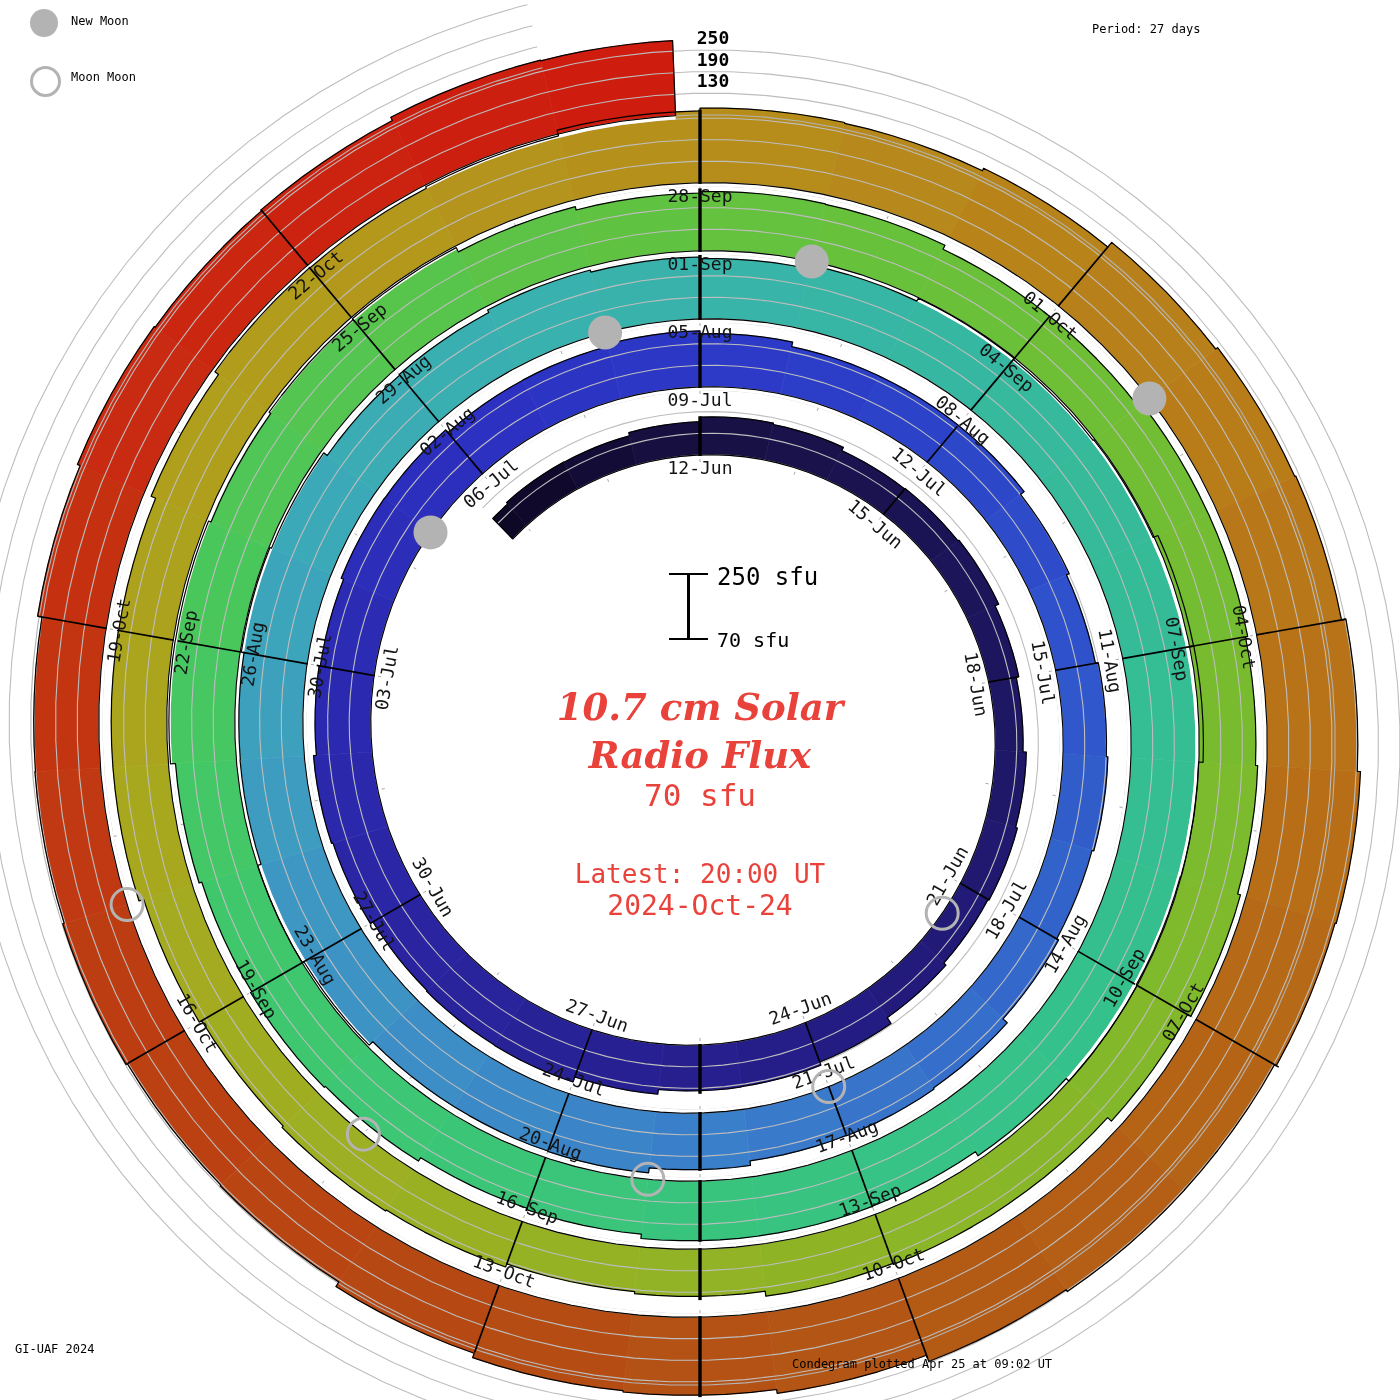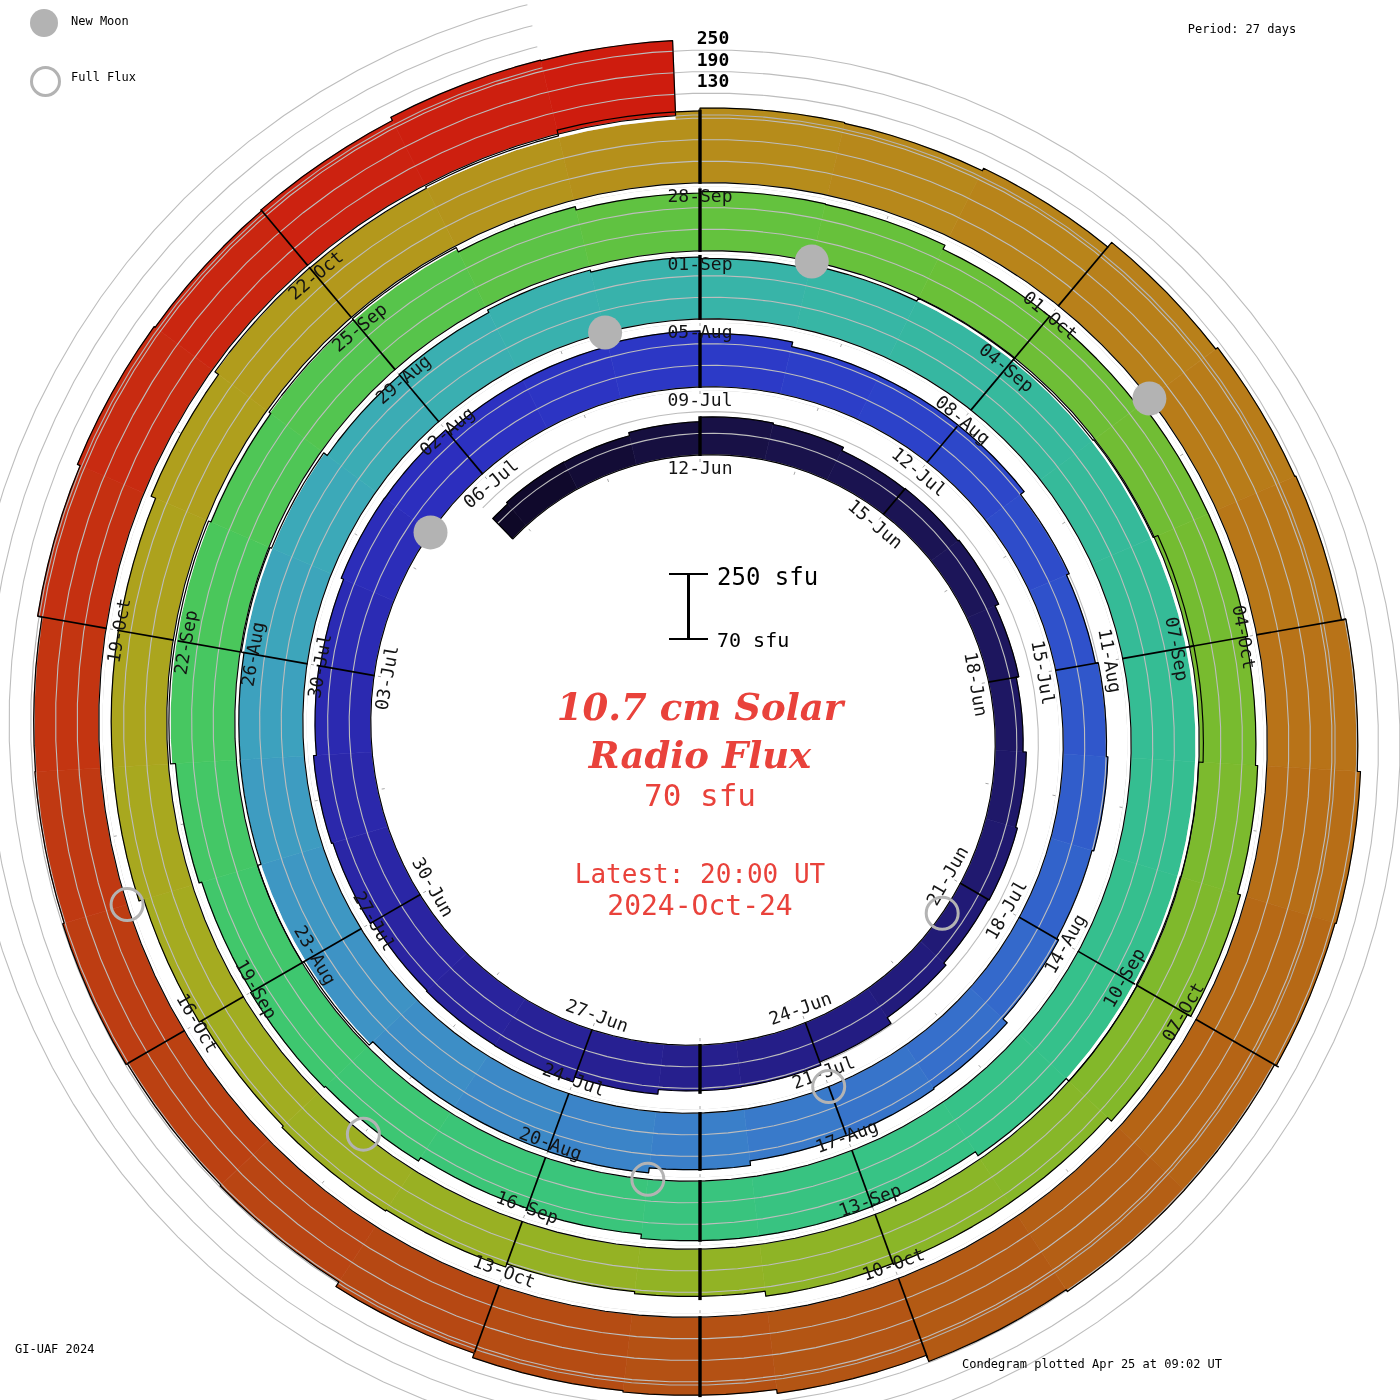--- a/index.html
+++ b/index.html
@@ -8,21 +8,21 @@
   #spiral{position:absolute;left:0;top:0;}
   .abs{position:absolute;white-space:nowrap;}
   .mono15{font-size:12px;letter-spacing:0px;}
   .legend-circle{position:absolute;width:28px;height:28px;border-radius:50%;}
   .legend-circle.filled{background:#b3b3b3;}
   .legend-circle.open{border:3px solid #b3b3b3;background:transparent;width:25px;height:25px;}
   .center-line{position:absolute;left:0;width:1400px;text-align:center;}
   .red{color:#e9423b;}
   .title-font{font-family:"DejaVu Serif",serif;font-style:italic;font-weight:bold;font-size:37px;}
   .scalebar-line{position:absolute;background:#000;}
-  .axis-right{text-align:center;}
+  .axis-right{text-align:left;}
 </style>
 </head>
 <body>
 
 <svg id="spiral" width="1400" height="1400" viewBox="0 0 1400 1400">
     <g>
       <line x1="530.6640321041781" y1="531.1932519047364" x2="521.6650055685666" y2="520.4686297010708" stroke="#a8a8a8" stroke-width="1"></line>
       <line x1="608.6053773005148" y1="481.8953378735895" x2="603.8170952939554" y2="468.7396411825868" stroke="#a8a8a8" stroke-width="1"></line>
       <line x1="700" y1="462" x2="700" y2="448" stroke="#a8a8a8" stroke-width="1"></line>
       <line x1="793.9802949830272" y1="474.79126166044813" x2="798.7685769895866" y2="461.6355649694454" stroke="#a8a8a8" stroke-width="1"></line>
@@ -387,21 +387,21 @@
       <circle cx="828.6953395305826" cy="1086.5875393493216" r="16" fill="none" stroke="#b3b3b3" stroke-width="3"></circle>
       <circle cx="647.8324881086867" cy="1179.3215884349195" r="16" fill="none" stroke="#b3b3b3" stroke-width="3"></circle>
       <circle cx="363.37212880716" cy="1134.1774748614093" r="16" fill="none" stroke="#b3b3b3" stroke-width="3"></circle>
       <circle cx="127.0839520548459" cy="904.5198052905432" r="16" fill="none" stroke="#b3b3b3" stroke-width="3"></circle>
     </g>
   </svg>
 
 <div class="legend-circle filled abs" style="left:30px;top:9px;"></div>
 <div class="abs mono15" style="left:71px;top:14px;">New Moon</div>
 <div class="legend-circle open abs" style="left:30px;top:66px;"></div>
-<div class="abs mono15" style="left:71px;top:70px;">Full Flux</div>
+<div class="abs mono15" style="left:71px;top:70px;">Moon Moon</div>
 
 <div class="abs mono15 axis-right" style="right:8px;top:22px;width:300px;">Period: 27 days</div>
 
 <div class="scalebar-line" style="left:687px;top:574px;width:3px;height:65px;"></div>
 <div class="scalebar-line" style="left:669px;top:573px;width:39px;height:2px;"></div>
 <div class="scalebar-line" style="left:669px;top:638px;width:39px;height:2px;"></div>
 <div class="abs" style="left:717px;top:563px;font-size:24px;">250 sfu</div>
 <div class="abs" style="left:717px;top:628px;font-size:20px;">70 sfu</div>
 
 <div class="center-line red title-font" style="top:685px;">10.7 cm Solar</div>

